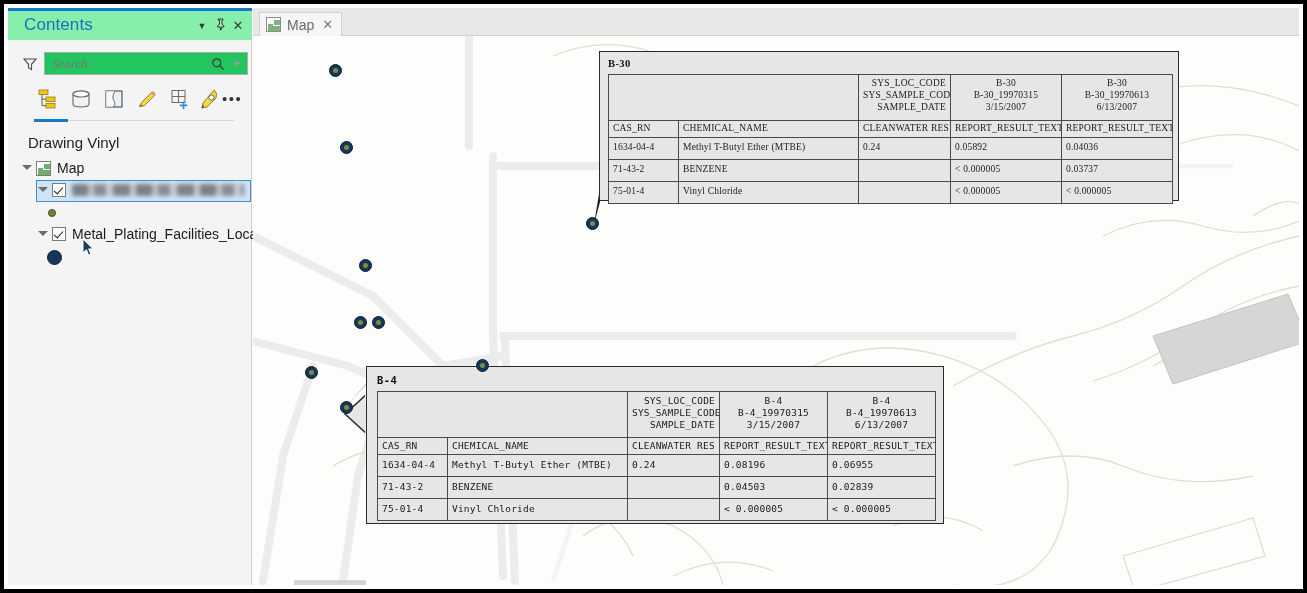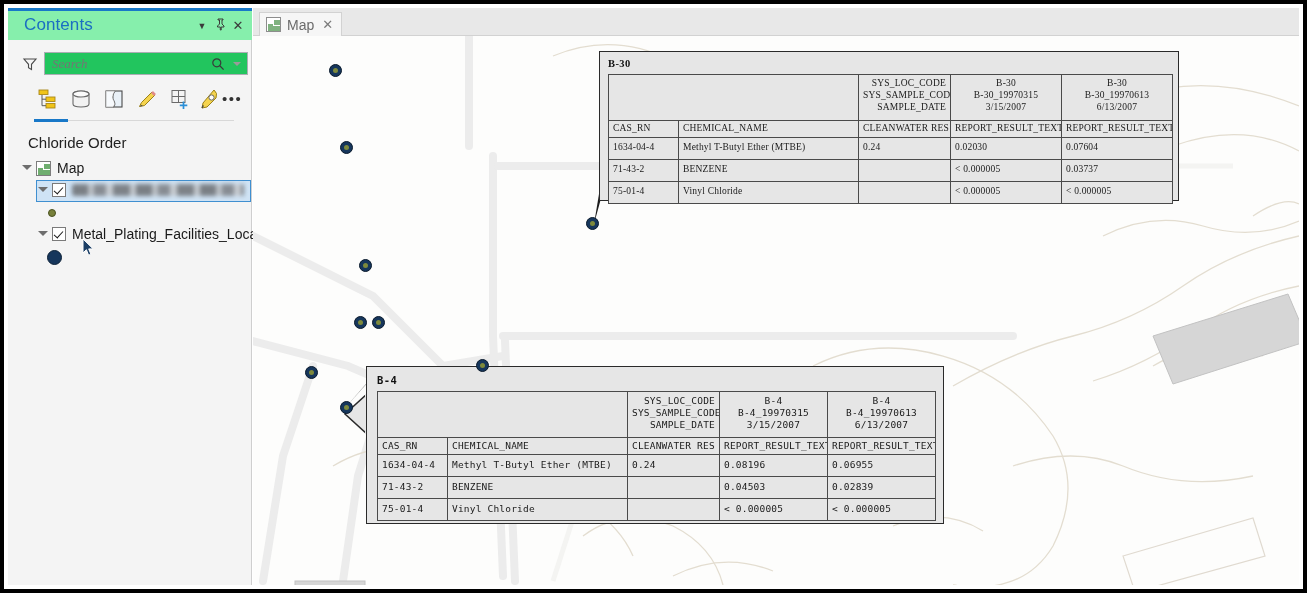--- a/index.html
+++ b/index.html
@@ -409,21 +409,21 @@
           <path d="M17 2 Q21 5 19 10 L10 19 L5 20 L6 15 Z" fill="#f5d44e" stroke="#9b8118" stroke-width="1"></path>
           <circle cx="14.5" cy="9.5" r="2.6" fill="#fdfdfd" stroke="#6a6a6a" stroke-width="1"></circle>
           <path d="M5 20 L6.4 17.4" stroke="#444" stroke-width="1.2"></path>
         </svg>
       </div>
       <div class="tool-dots" style="left:214px">•••</div>
     </div>
     <div class="tool-track"></div>
     <div class="tool-underline"></div>
 
-    <div class="drawing-order">Chloride Order</div>
+    <div class="drawing-order">Drawing Vinyl</div>
 
     <div class="tree">
 
       <div class="tree-row">
         <div class="tw-arrow open" style="left:14px"></div>
         <div class="map-ico" style="left:28px">
           <i style="left:1px;top:6px;width:5px;height:7px;"></i>
           <i style="left:7px;top:2px;width:6px;height:5px;"></i>
           <i style="left:6px;top:8px;width:7px;height:5px;"></i>
         </div>
@@ -574,22 +574,22 @@
           <td>CAS_RN</td>
           <td>CHEMICAL_NAME</td>
           <td>CLEANWATER RES</td>
           <td>REPORT_RESULT_TEXT</td>
           <td>REPORT_RESULT_TEXT</td>
         </tr>
         <tr class="datarow">
           <td>1634-04-4</td>
           <td>Methyl T-Butyl Ether (MTBE)</td>
           <td>0.24</td>
-          <td>0.02030</td>
-          <td>0.07604</td>
+          <td>0.05892</td>
+          <td>0.04036</td>
         </tr>
         <tr class="datarow">
           <td>71-43-2</td>
           <td>BENZENE</td>
           <td></td>
           <td>&lt; 0.000005</td>
           <td>0.03737</td>
         </tr>
         <tr class="datarow">
           <td>75-01-4</td>

